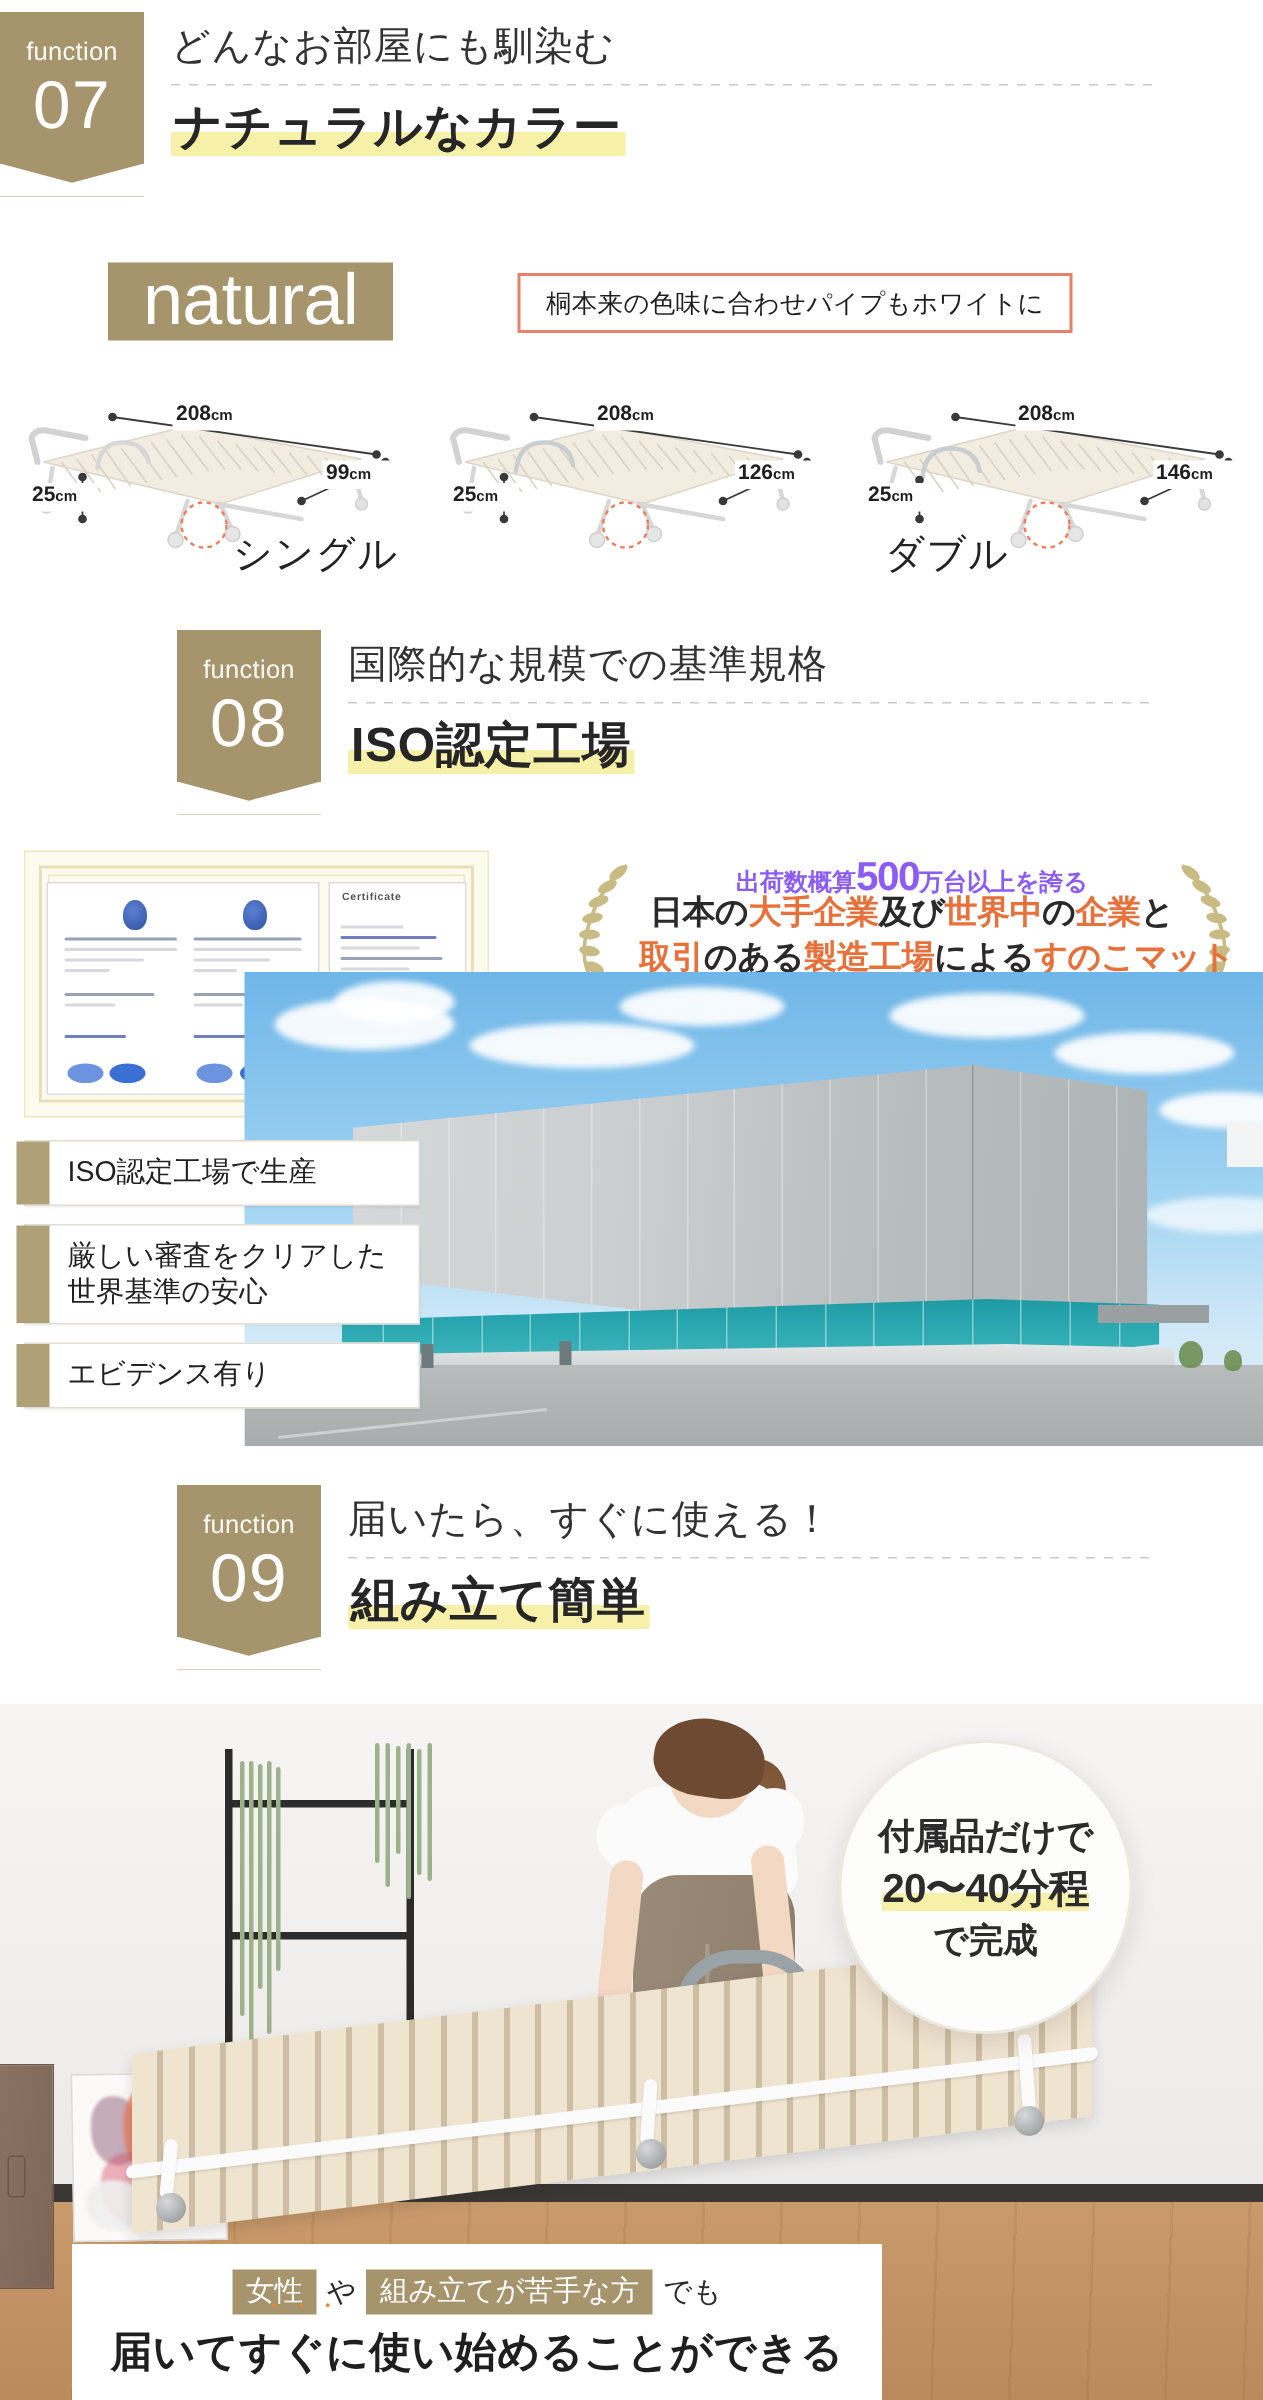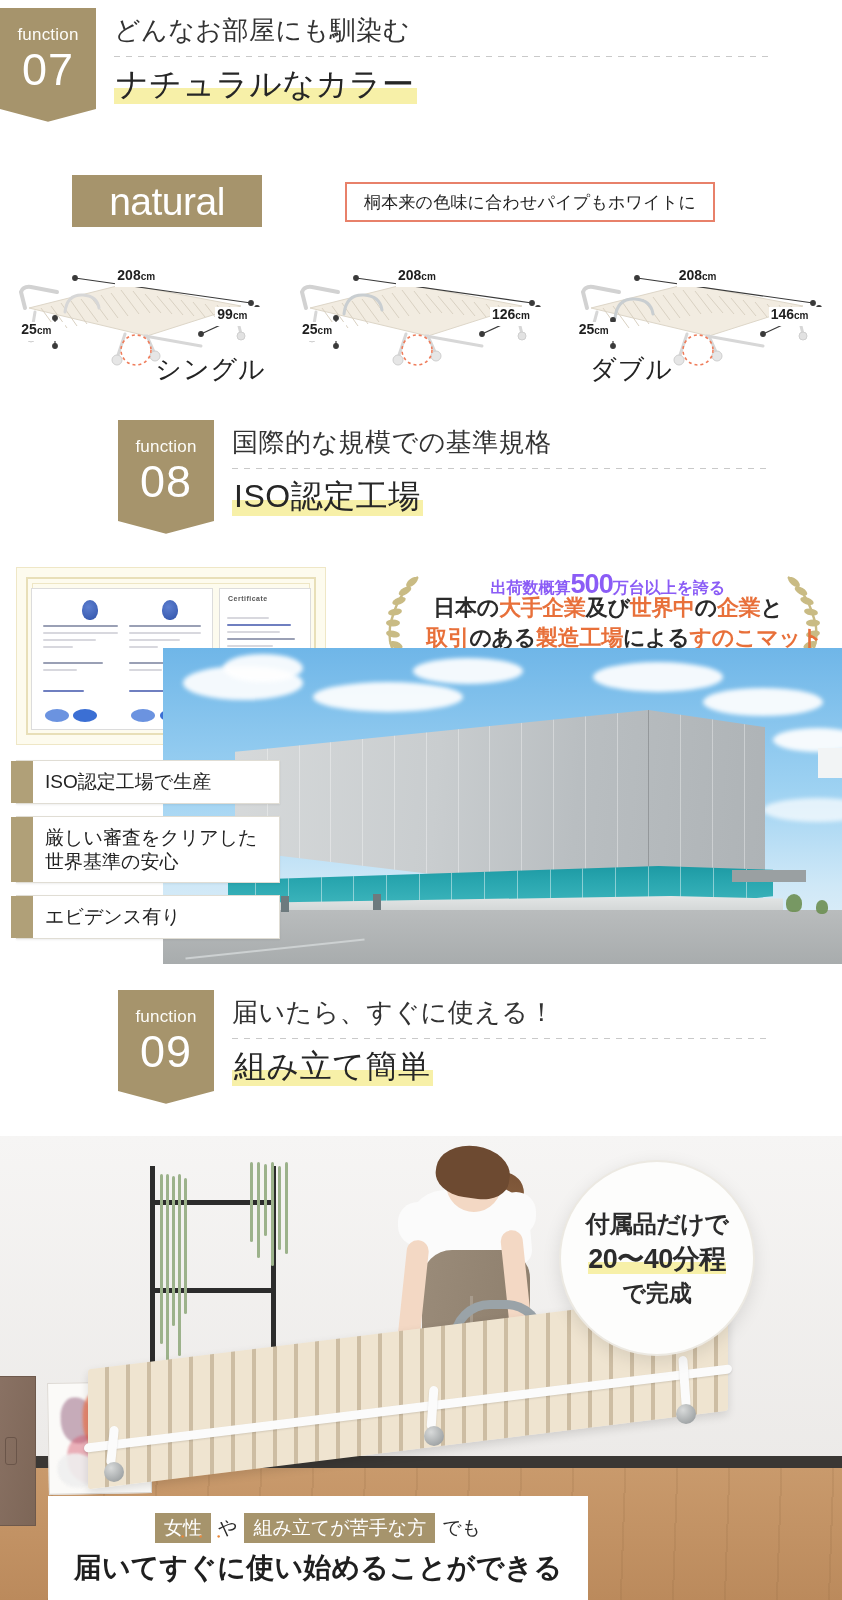--- a/index.html
+++ b/index.html
@@ -31,32 +31,32 @@
   }
   .fn-texts{ flex:1; padding-left:18px; padding-top:6px; }
   .fn-sub{
     font-size:26px; color:#333; letter-spacing:.5px; line-height:1.25; white-space:nowrap;
   }
   .fn-rule{
     height:1px; margin:9px 0 8px 0; width:calc(100% - 70px);
     background-image:linear-gradient(to right,#c9c9c9 0 6px,transparent 6px 12px);
     background-size:12px 1px; background-repeat:repeat-x;
   }
-  .fn-main{ font-size:32px; font-weight:400; color:#262626; letter-spacing:.5px; line-height:1.2; display:inline-block; }
+  .fn-main{ font-size:32px; font-weight:700; color:#262626; letter-spacing:.5px; line-height:1.2; display:inline-block; }
   .fn-main .hl{
     background:linear-gradient(to top,#f7f0a8 0,#f7f0a8 42%,transparent 42%);
     padding:0 2px 2px 2px;
   }
 
   
   .natural-badge{
     position:absolute; left:72px; top:175px; width:190px; height:52px;
     background:#a6946c; display:flex; align-items:center; justify-content:center;
   }
-  .natural-badge span{ color:#fff; font-size:39px; line-height:1; font-weight:400; letter-spacing:-0.5px; }
+  .natural-badge span{ color:#fff; font-size:48px; line-height:1; font-weight:400; letter-spacing:-0.5px; }
   .pipe-note{
     position:absolute; left:345px; top:182px; width:370px; height:40px;
     border:2px solid #e8816a; background:#fff; display:flex; align-items:center; justify-content:center;
   }
   .pipe-note span{ font-size:17px; color:#1f1f1f; letter-spacing:.2px; }
 
   
   .beds{ position:absolute; left:0; top:250px; width:842px; height:145px; display:flex; }
   .bed-cell{ flex:1; position:relative; }
   .bed-svg{ position:absolute; left:50%; top:0; transform:translateX(-50%); }

